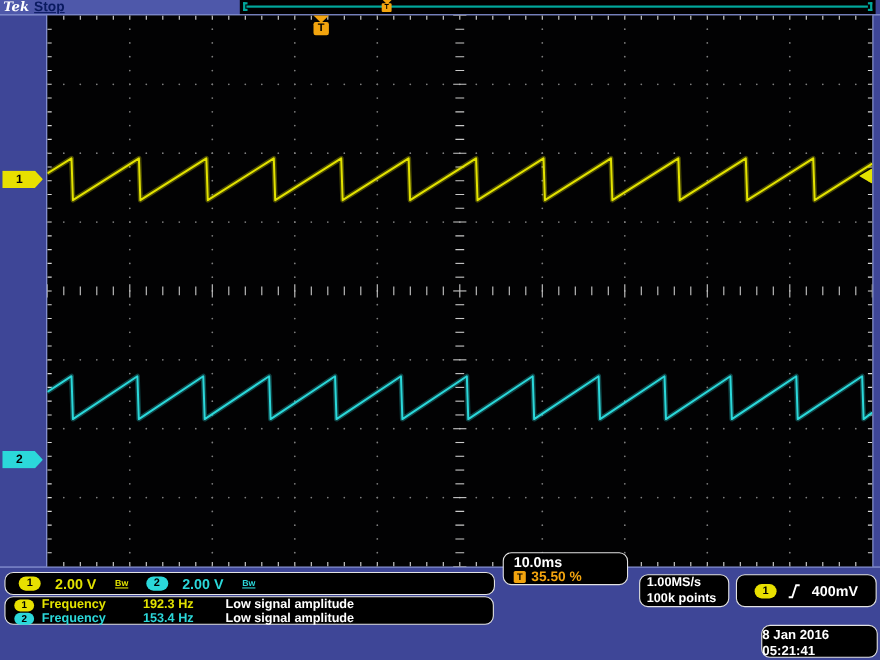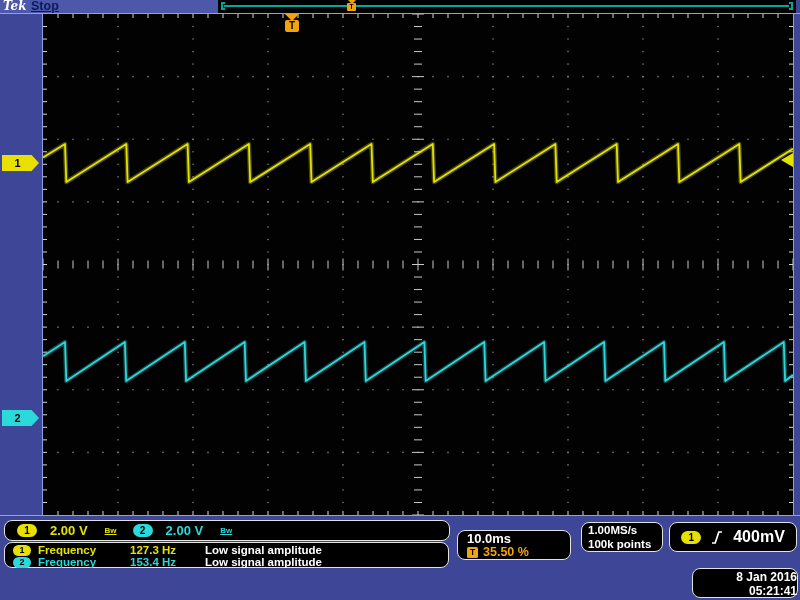--- a/index.html
+++ b/index.html
@@ -49,27 +49,27 @@
   .scale-txt{font-weight:bold;font-size:13px;}
   .bw{font-weight:bold;font-size:8px;text-decoration:underline;}
   .c1{color:#e3e300;} .c2{color:#2bd8da;}
   .b1{background:#e8e000;} .b2{background:#2bd8da;}
   .measure{left:4px;top:542px;width:445px;height:26px;padding-top:1px;}
   .mrow{display:flex;align-items:center;height:12px;font-weight:bold;font-size:11.5px;}
   .mrow .badge{margin-left:8px;}
   .mname{width:92px;margin-left:7px;}
   .mval{width:75px;}
   .mnote{color:#fff;}
-  .timebase{left:457px;top:530px;width:114px;height:30px;padding:1px 0 0 9px;}
+  .timebase{left:457px;top:502px;width:114px;height:30px;padding:1px 0 0 9px;}
   .tb-row1{font-weight:bold;font-size:13px;line-height:14px;}
   .tb-row2{display:flex;align-items:center;gap:5px;color:#f2a40e;font-weight:bold;font-size:12.5px;line-height:13px;}
   .rate{left:581px;top:522px;width:82px;height:30px;padding:1px 0 0 6px;font-weight:bold;font-size:11.5px;line-height:13.5px;}
   .trigger{left:669px;top:522px;width:128px;height:30px;display:flex;align-items:center;justify-content:center;gap:10px;}
-  .trig-level{font-weight:bold;font-size:16px;text-align:center;}
-  .datetime{left:692px;top:568px;width:106px;height:30px;text-align:right;font-weight:bold;font-size:12px;line-height:14px;padding-top:1px;}
+  .trig-level{font-weight:bold;font-size:13px;text-align:center;}
+  .datetime{left:692px;top:568px;width:106px;height:30px;text-align:left;font-weight:bold;font-size:12px;line-height:14px;padding-top:1px;}
 </style>
 </head>
 <body>
 
 <div class="screen">
 
   <div class="header">
     <span class="tek-logo">Tek</span>
     <span class="acq-status">Stop</span>
     <div class="acq-strip">
@@ -1012,21 +1012,21 @@
     <span class="bw c1" style="margin-left:17px;">Bw</span>
     <span class="badge b2" style="margin-left:16px;">2</span>
     <span class="scale-txt c2" style="margin-left:13px;">2.00 V</span>
     <span class="bw c2" style="margin-left:17px;">Bw</span>
   </div>
 
   <div class="box measure">
     <div class="mrow">
       <span class="badge sm b1">1</span>
       <span class="mname c1">Frequency</span>
-      <span class="mval c1">127.3 Hz</span>
+      <span class="mval c1">192.3 Hz</span>
       <span class="mnote">Low signal amplitude</span>
     </div>
     <div class="mrow">
       <span class="badge sm b2">2</span>
       <span class="mname c2">Frequency</span>
       <span class="mval c2">153.4 Hz</span>
       <span class="mnote">Low signal amplitude</span>
     </div>
   </div>
 

